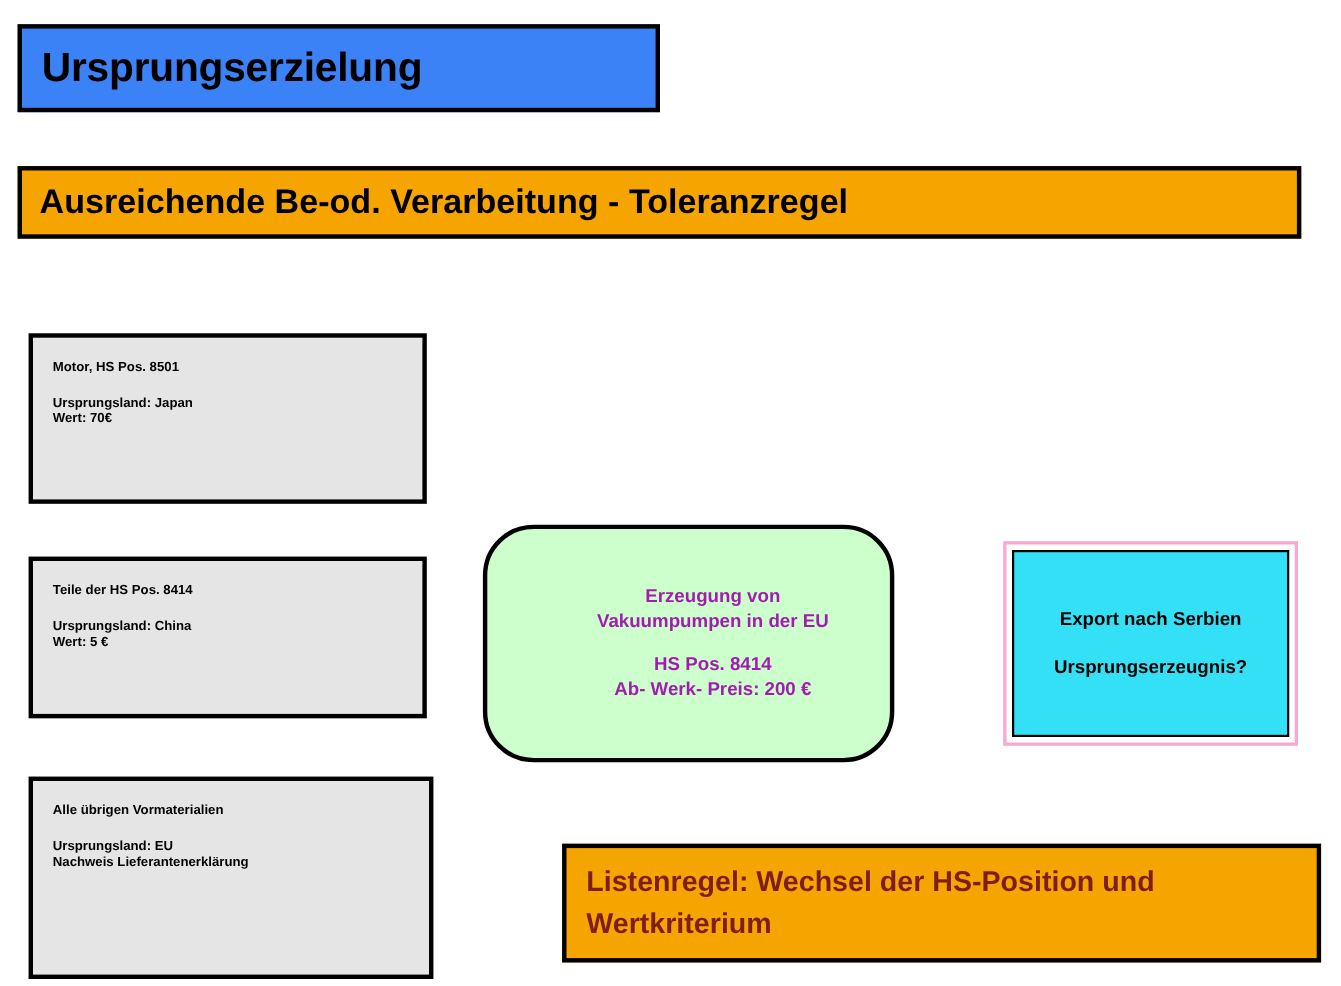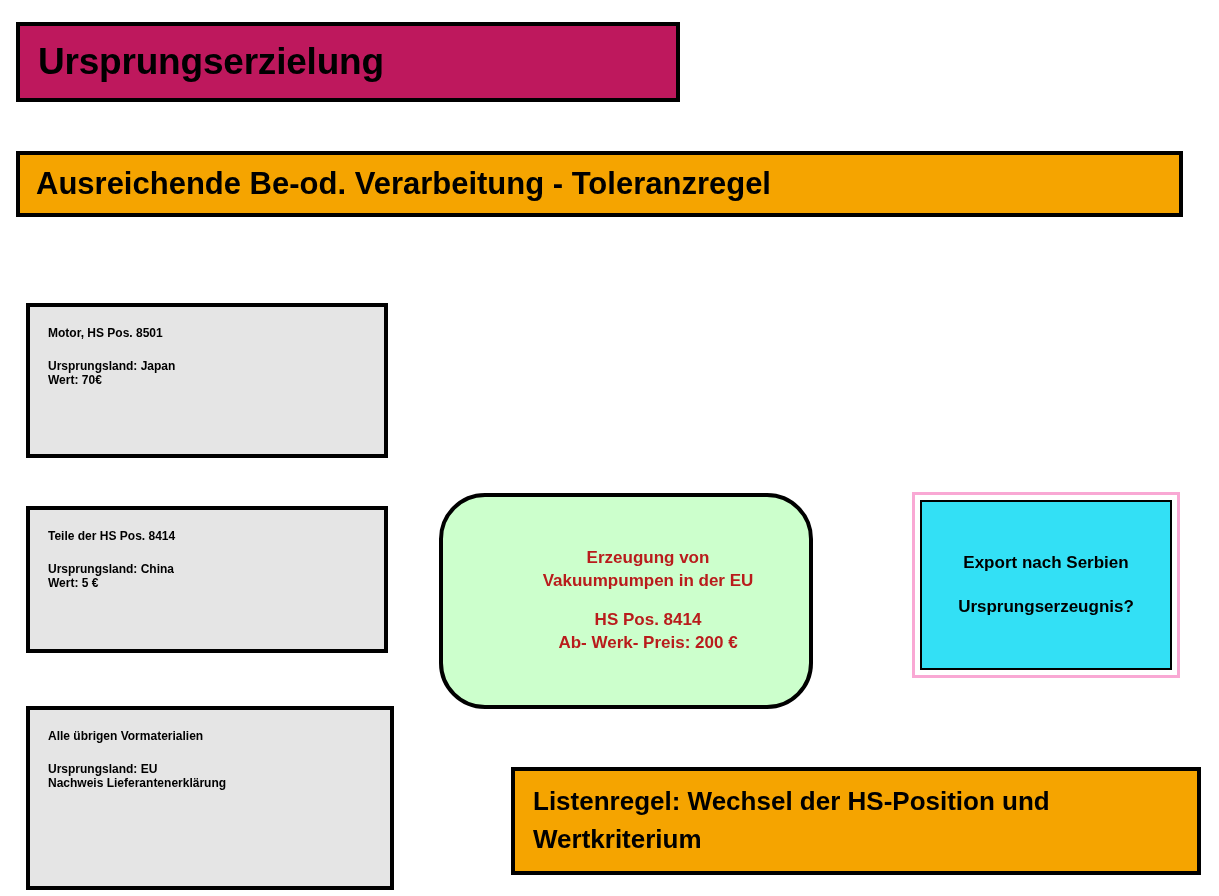--- a/index.html
+++ b/index.html
@@ -18,23 +18,23 @@
     overflow: hidden;
   }
   .box {
     position: absolute;
     box-sizing: border-box;
   }
   
   .title-box {
     left: 16px;
     top: 22px;
-    width: 664px;
+    width: 584px;
     height: 80px;
-    background: #be185d;
+    background: #3b82f6;
     border: 4px solid #000000;
     display: flex;
     align-items: center;
     padding-left: 18px;
   }
   .title-text {
     font-size: 37px;
     font-weight: bold;
     color: #000000;
     letter-spacing: -0.2px;
@@ -74,34 +74,34 @@
     display: block;
     height: 18px;
   }
   #mat1 { left: 26px;  top: 303px; width: 362px; height: 155px; }
   #mat2 { left: 26px;  top: 506px; width: 362px; height: 147px; }
   #mat3 { left: 26px;  top: 706px; width: 368px; height: 184px; }
 
   
   #prod-box {
     left: 439px;
-    top: 493px;
+    top: 477px;
     width: 374px;
     height: 216px;
     background: #ccffcc;
     border: 4px solid #000000;
     border-radius: 46px;
     display: flex;
     flex-direction: column;
     align-items: center;
     justify-content: center;
     text-align: center;
     font-size: 17px;
     font-weight: bold;
-    color: #b91c1c;
+    color: #a21caf;
     line-height: 1.35;
     padding-left: 44px;
   }
   #prod-box .gap {
     display: block;
     height: 16px;
   }
   
   #export-outer {
     left: 912px;
@@ -140,21 +140,21 @@
     height: 108px;
     background: #f5a400;
     border: 4px solid #000000;
     display: flex;
     align-items: center;
     padding-left: 18px;
   }
   #rule-box .rule-text {
     font-size: 26px;
     font-weight: bold;
-    color: #000000;
+    color: #7f1d1d;
     line-height: 1.45;
   }
 </style>
 </head>
 <body>
 
 <div id="slide">
 
   <div class="box title-box">
     <span class="title-text">Ursprungserzielung</span>

